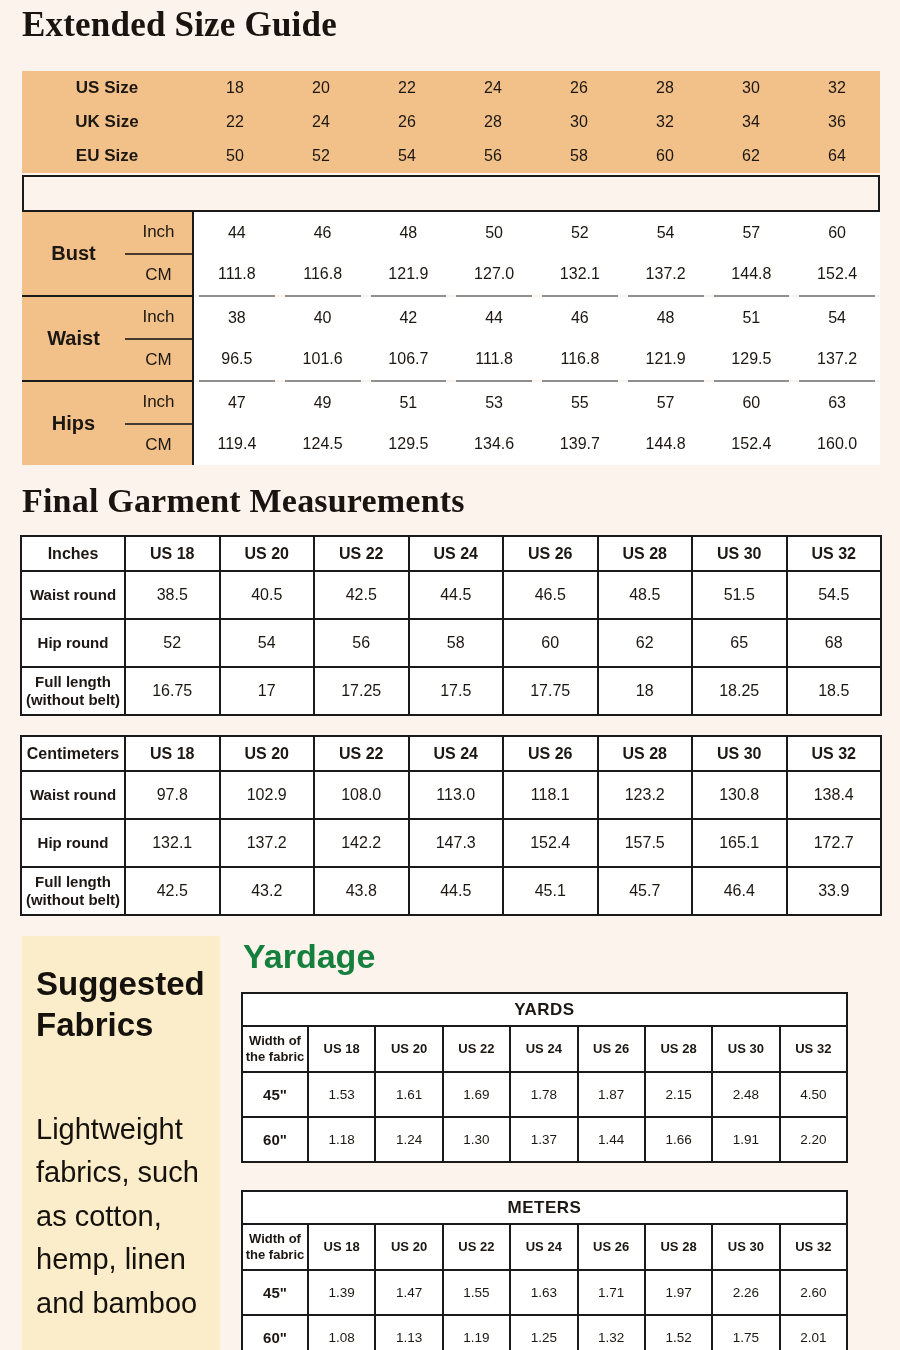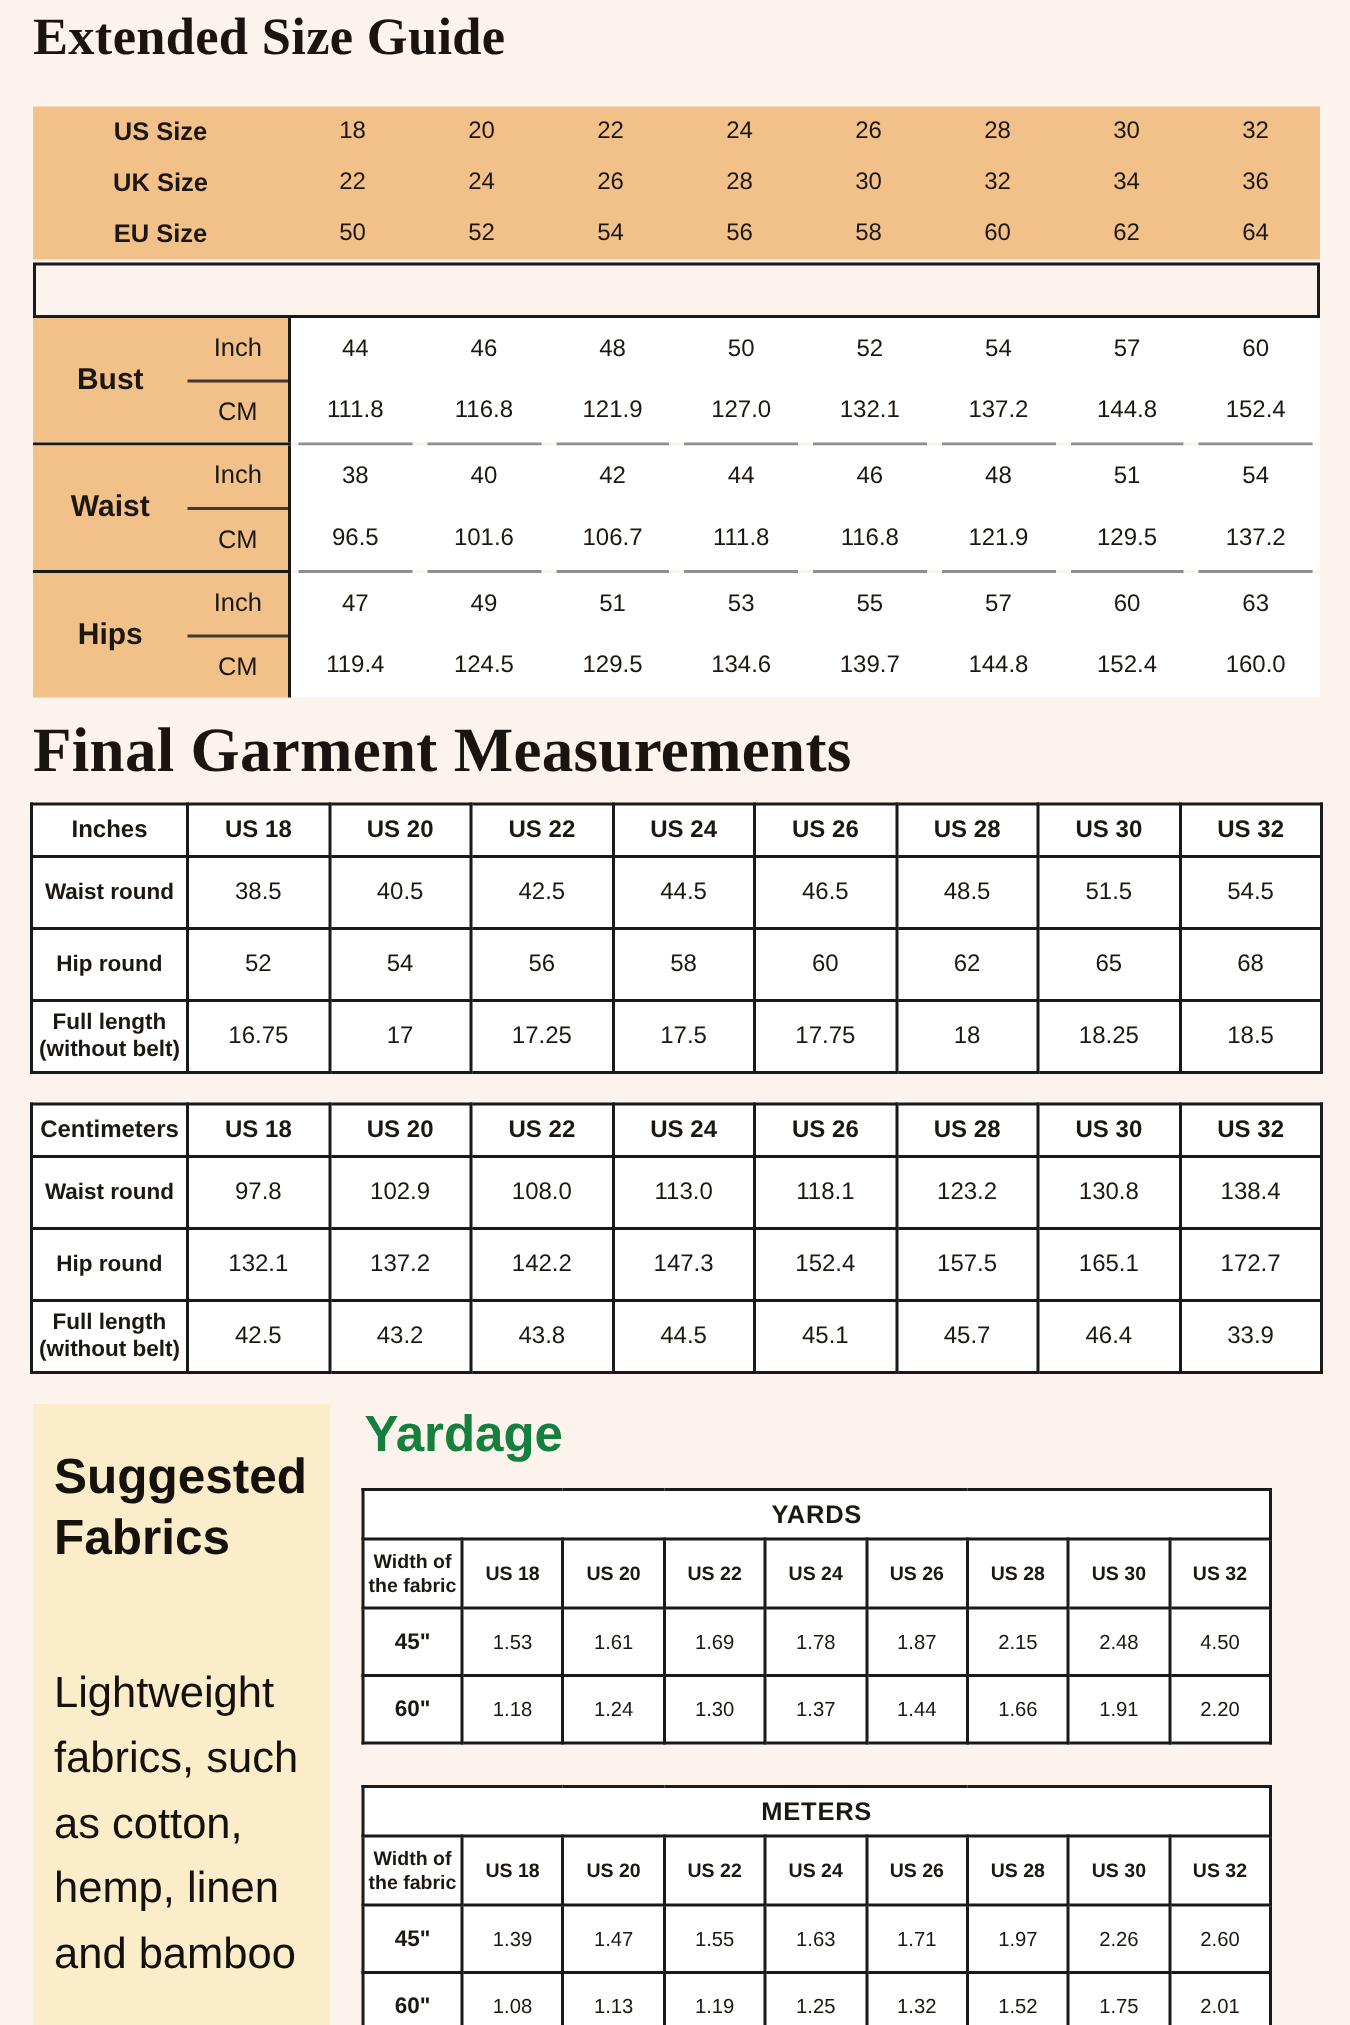--- a/index.html
+++ b/index.html
@@ -9,21 +9,21 @@
     font-family:"Liberation Sans", sans-serif;
     color:#1c1712;
     overflow:hidden;
   }
   h1,h2 {
     font-family:"Liberation Serif", serif;
     font-weight:bold; color:#1a1410;
     letter-spacing:0.2px;
   }
   h1 { font-size:35px; margin:4px 0 0 22px; line-height:42px; }
-  h2 { font-size:42px; margin:15px 0 0 22px; line-height:42px; }
+  h2 { font-size:34px; margin:15px 0 0 22px; line-height:42px; }
 
   
   .size-chart { width:858px; margin:25px 0 0 22px; background:#f2c189; }
   .sc-row { display:grid; grid-template-columns:170px repeat(8,1fr); height:34px; align-items:center; }
   .sc-label { text-align:center; font-weight:bold; font-size:17px; }
   .sc-val { text-align:center; font-size:16px; }
 
   
   .spacer-row { width:858px; height:37px; margin:2px 0 0 22px;
     border:2px solid #1a1a1a; box-sizing:border-box; }

